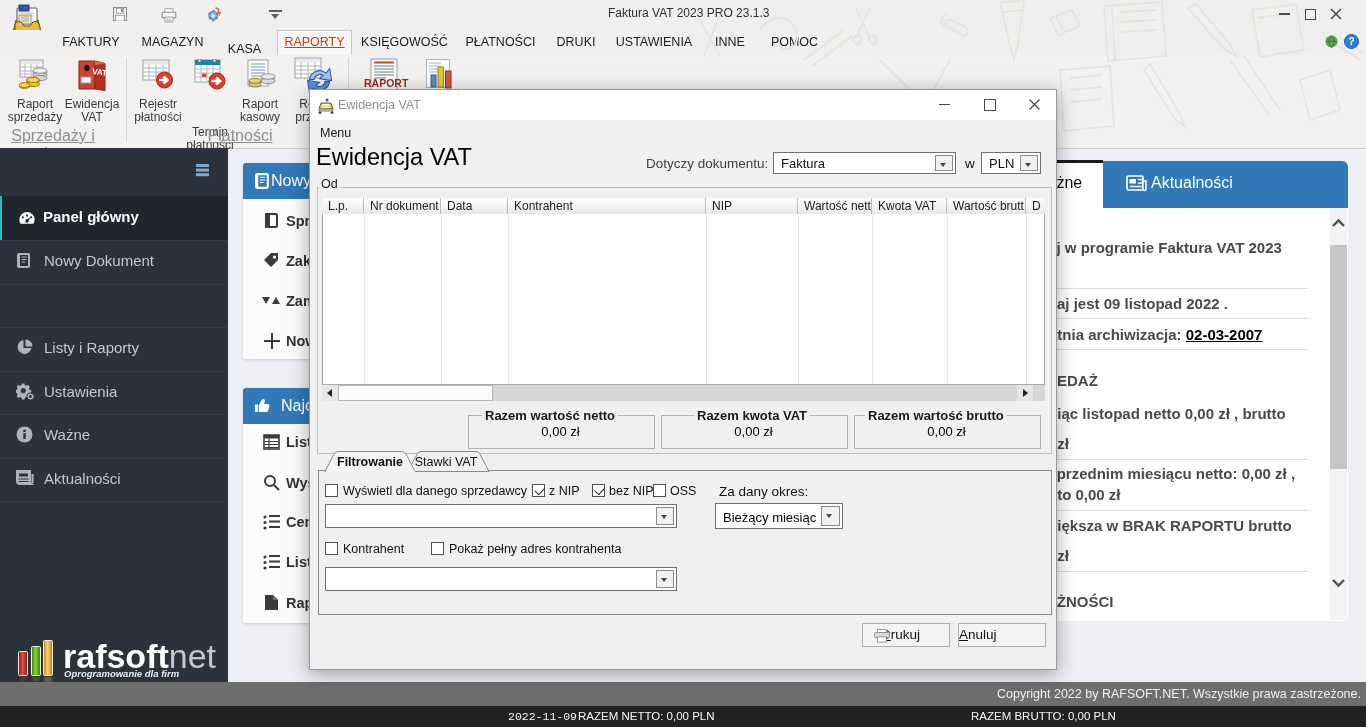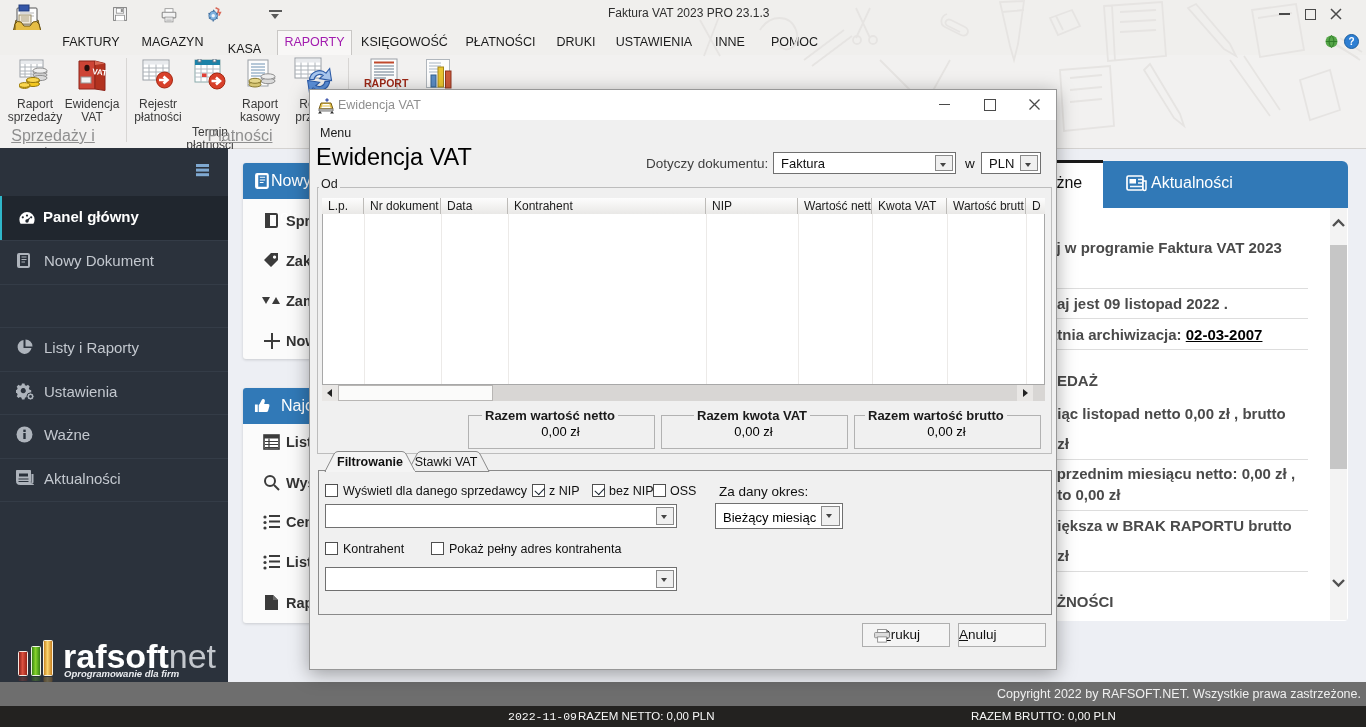--- a/index.html
+++ b/index.html
@@ -92,21 +92,21 @@
 <div class="abs" style="left:1305px;top:9px;width:9px;height:9px;border:1.4px solid #4a4a4a;z-index:1;"></div>
 <svg class="abs" style="left:1330px;top:8px;z-index:1" width="12" height="12" viewBox="0 0 12 12">
       <path d="M1 1 L11 11 M11 1 L1 11" stroke="#4a4a4a" stroke-width="1.5"></path>
     </svg>
 
 <div id="menubar"></div>
 <div id="tabsel"></div>
 <div class="mitem" style="left:54px;width:74px;">FAKTURY</div>
 <div class="mitem" style="left:133px;width:79px;">MAGAZYN</div>
 <div class="mitem" style="left:221px;width:47px;margin-top:7px;">KASA</div>
-<div class="mitem" style="left:277px;width:75px;color:#a21caf;">RAPORTY</div>
+<div class="mitem" style="left:277px;width:75px;color:#c2410c;text-decoration:underline;">RAPORTY</div>
 <div class="mitem" style="left:360px;width:89px;">KSIĘGOWOŚĆ</div>
 <div class="mitem" style="left:458px;width:85px;">PŁATNOŚCI</div>
 <div class="mitem" style="left:551px;width:50px;">DRUKI</div>
 <div class="mitem" style="left:610px;width:88px;">USTAWIENIA</div>
 <div class="mitem" style="left:708px;width:44px;">INNE</div>
 <div class="mitem" style="left:762px;width:65px;">POMOC</div>
 <svg class="abs" style="left:1325px;top:35px;z-index:1" width="13" height="13" viewBox="0 0 13 13">
       <circle cx="6.5" cy="6.5" r="6" fill="#57a64a"></circle>
       <path d="M1 6.5 h11 M6.5 0.5 c3.2 3 3.2 9 0 12 c-3.2 -3 -3.2 -9 0 -12" stroke="#2f7d28" fill="none" stroke-width="1"></path>
     </svg>

